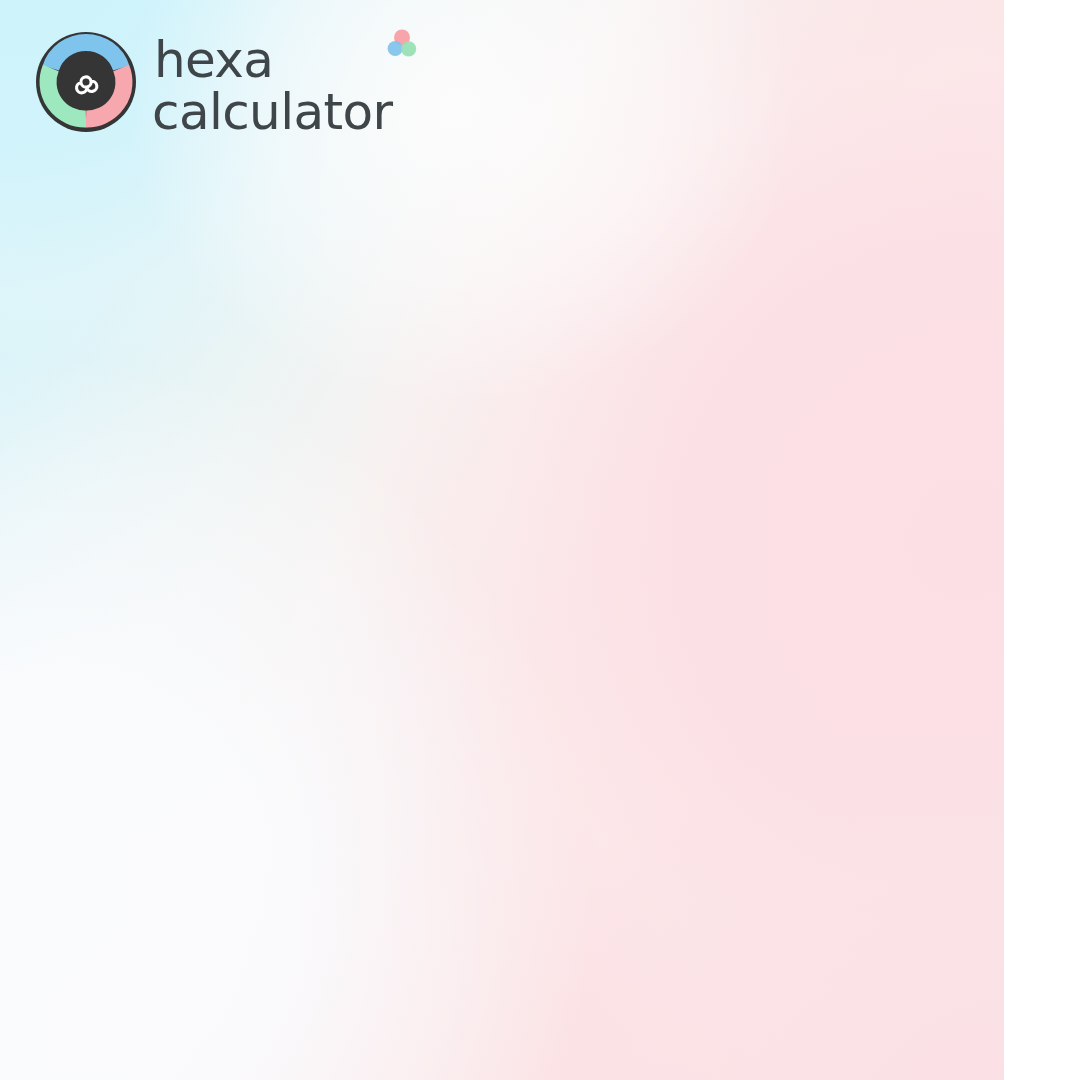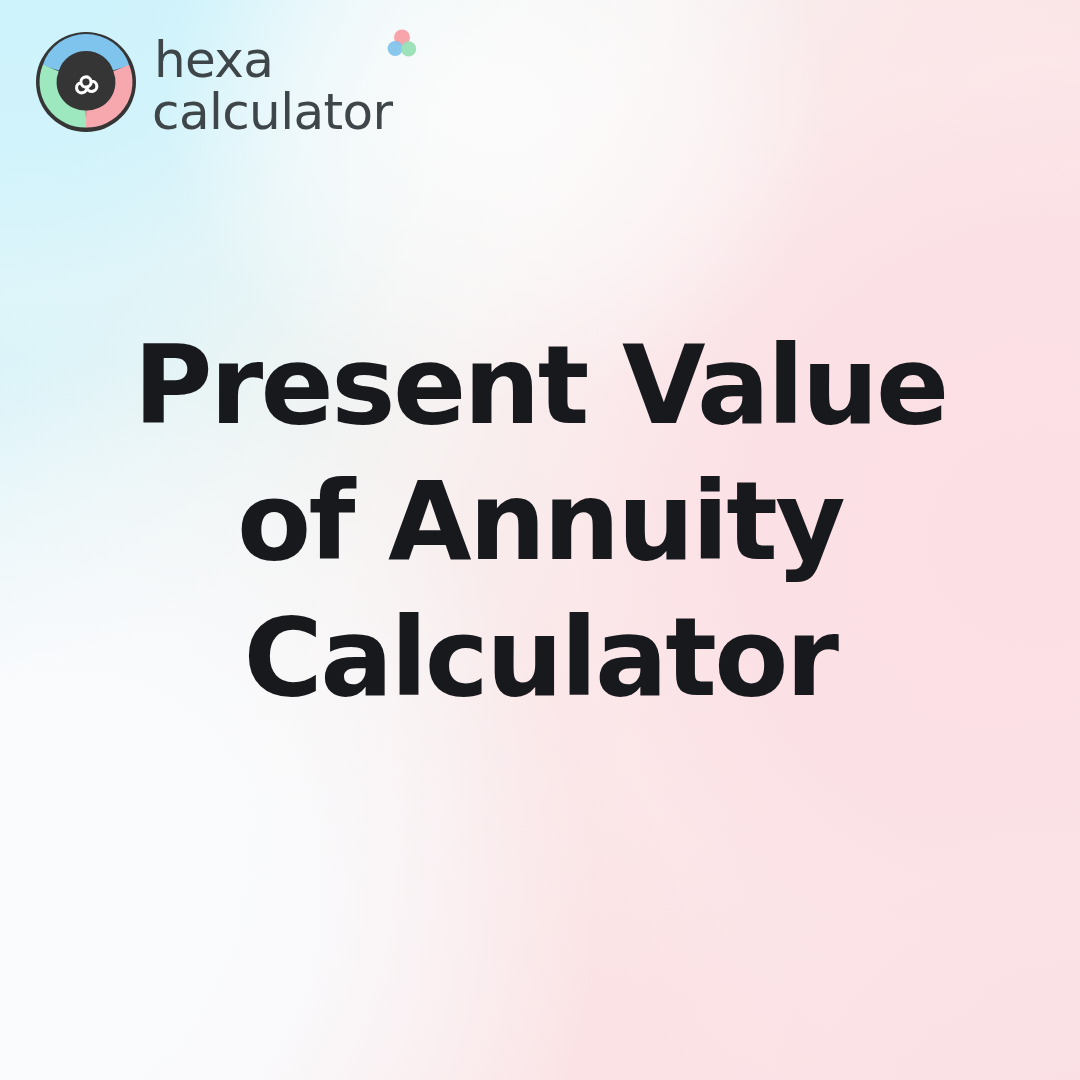--- a/index.html
+++ b/index.html
@@ -7,21 +7,21 @@
 
   html, body {
     width:1080px; height:1080px;
     overflow:hidden;
     font-family:"Liberation Sans", sans-serif;
   }
 
   
   .canvas {
     position:relative;
-    width:1080px; height:1080px;
+    width:1004px; height:1080px;
     background:#f0abfc;
     overflow:hidden;
   }
   .bg-layer {
     position:absolute;
     inset:0;
     pointer-events:none;
   }
   
   .bg-base {
@@ -178,19 +178,14 @@
 
       <svg class="brand-dots" viewBox="0 0 34 34">
         <circle cx="17" cy="9.5" r="8" fill="#F79CA4" opacity="0.92"></circle>
         <circle cx="10.2" cy="20.5" r="7.6" fill="#7FC2EC" opacity="0.92"></circle>
         <circle cx="23.6" cy="20.8" r="7.6" fill="#96DFB4" opacity="0.92"></circle>
       </svg>
     </div>
 
   </div>
 
-  <h1 class="headline">
-    <span class="headline-line">Present Value</span>
-    <span class="headline-line">of Annuity</span>
-    <span class="headline-line">Calculator</span>
-  </h1>
 
 </div>
 
 </body></html>

